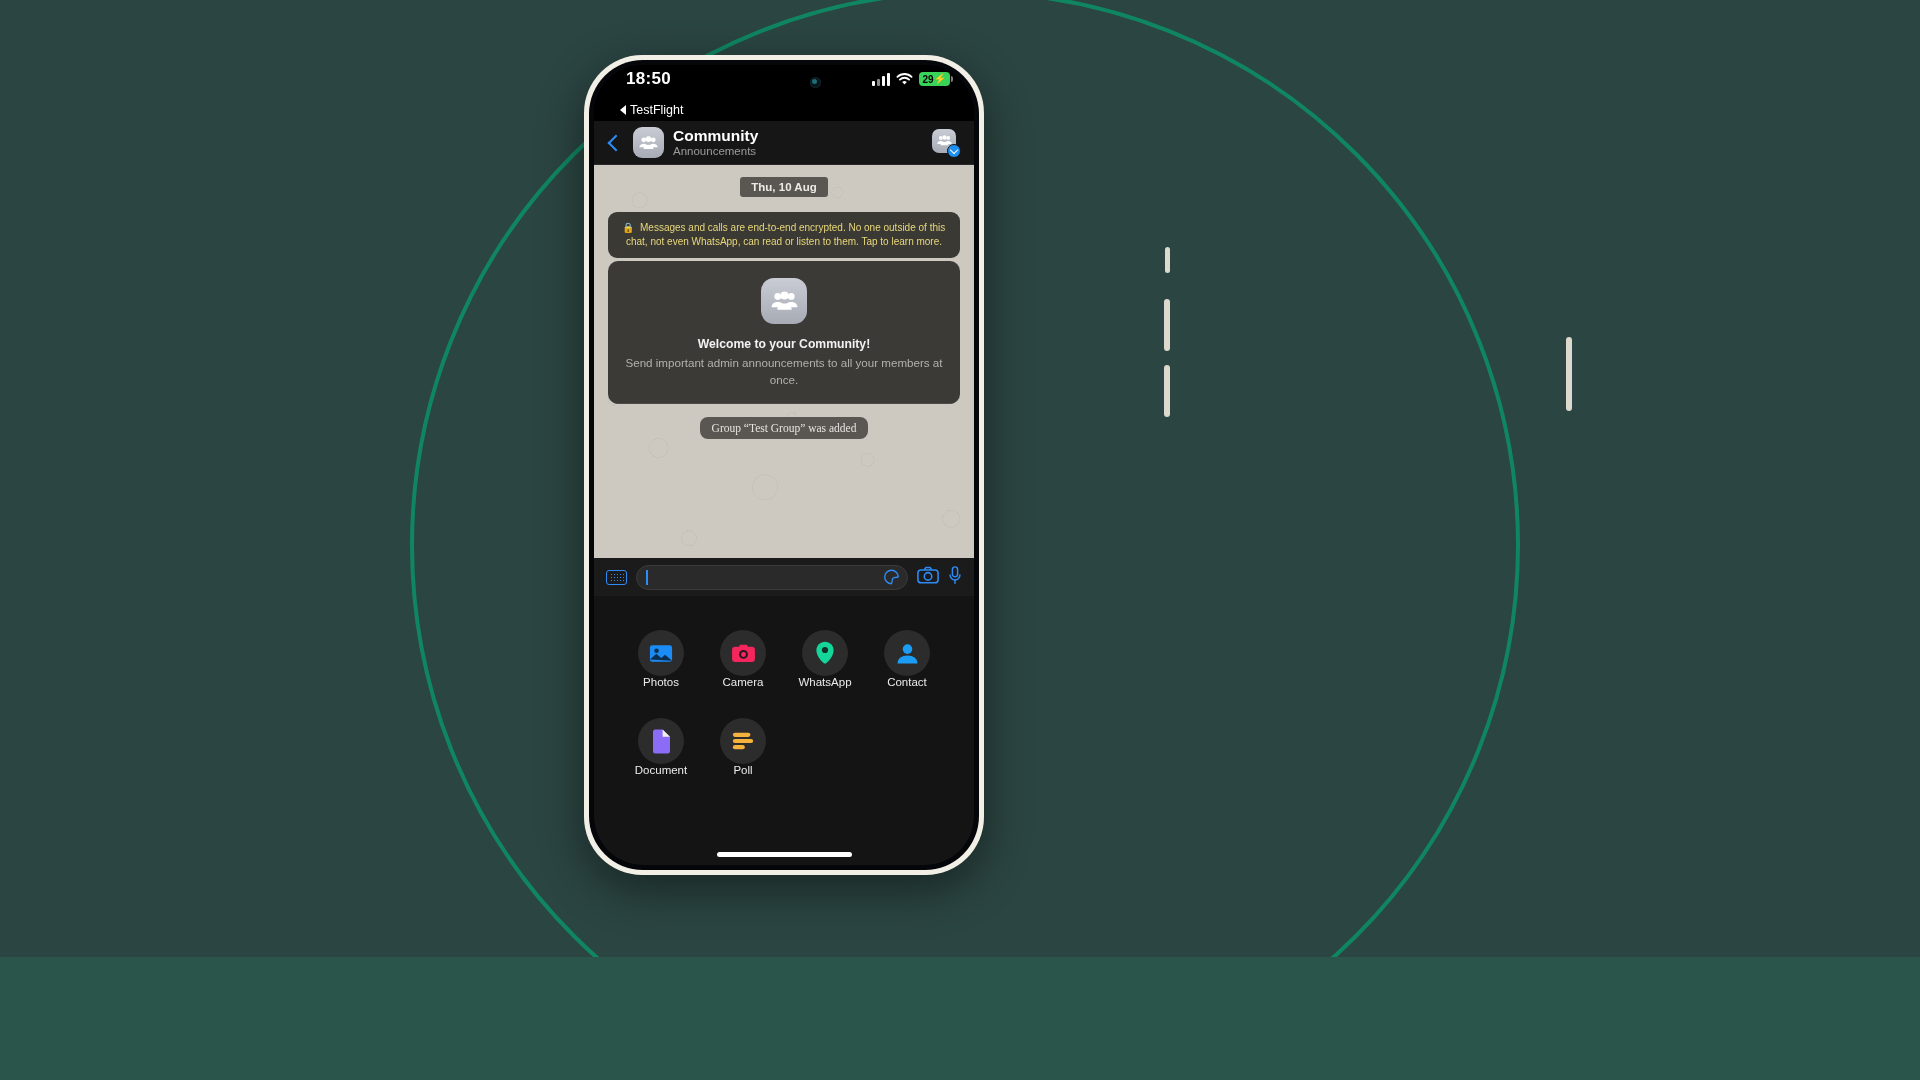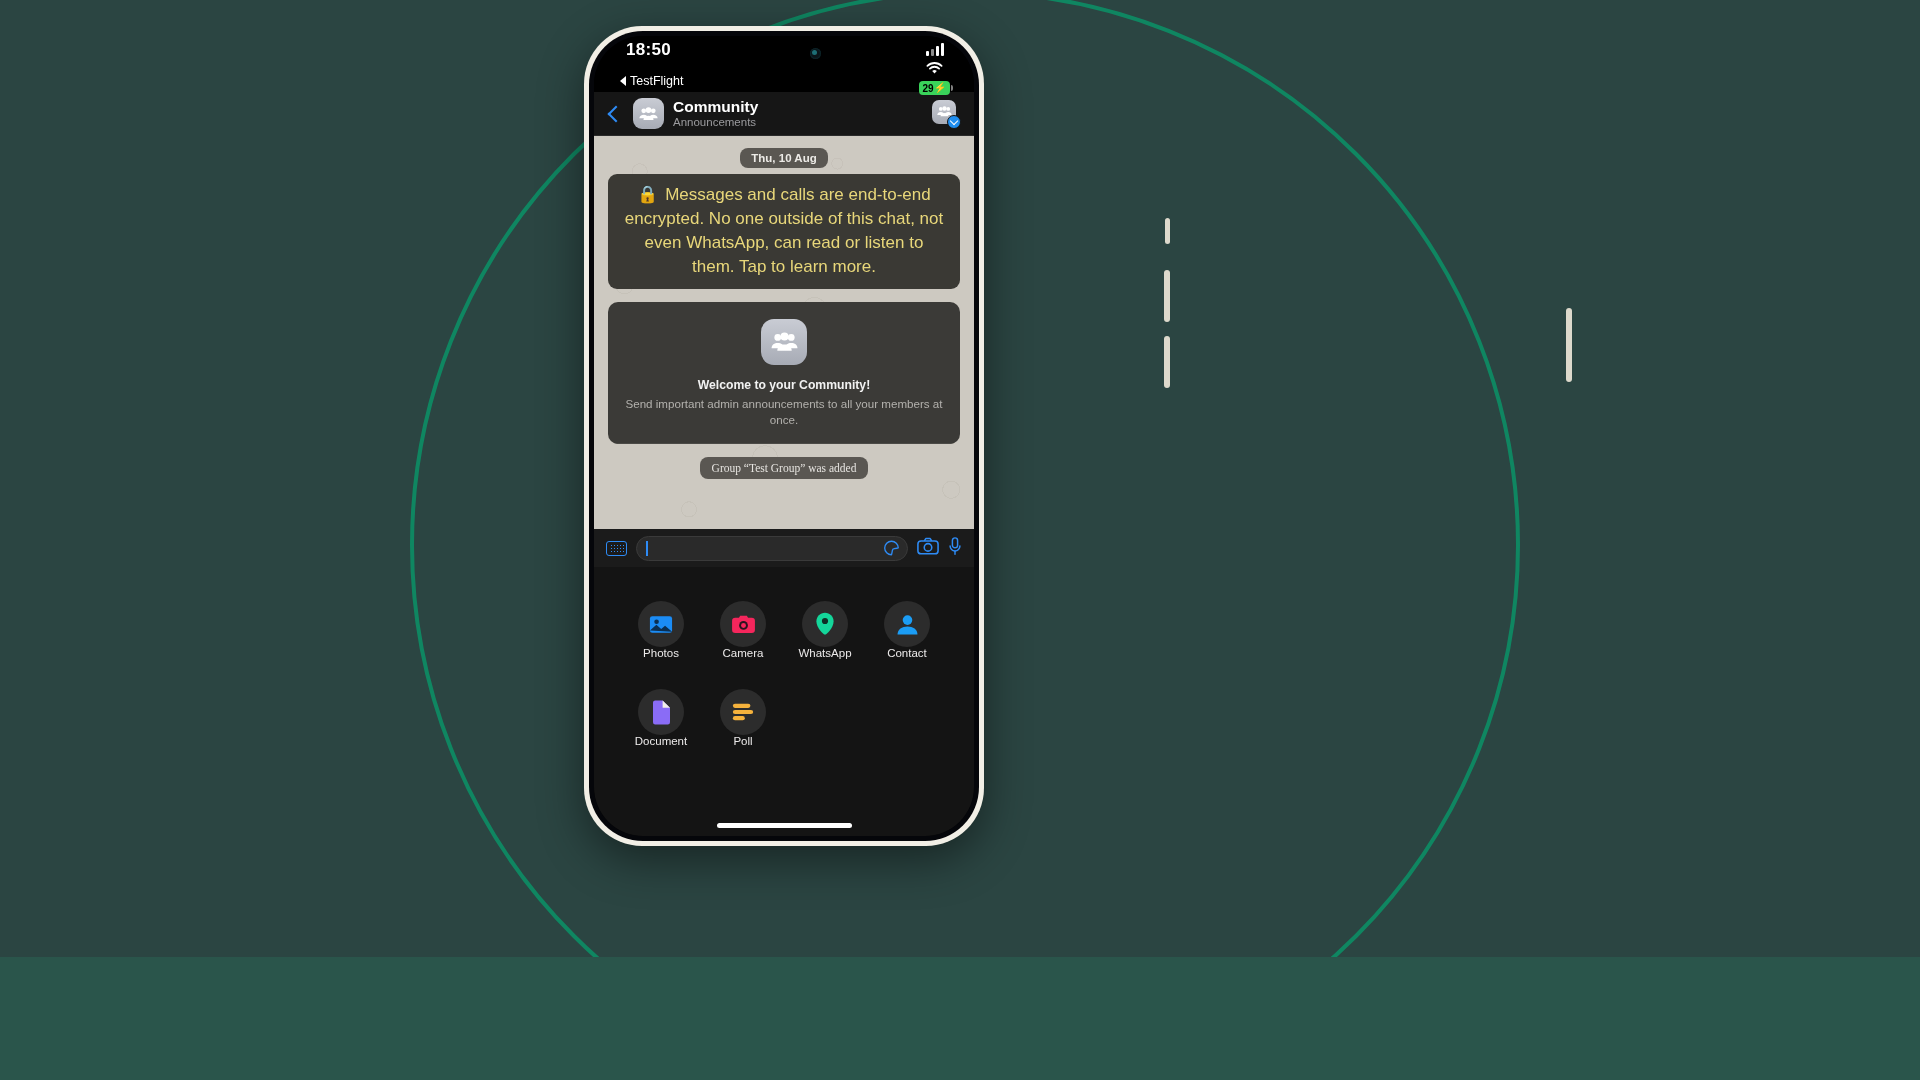--- a/index.html
+++ b/index.html
@@ -21,21 +21,21 @@
     left:410px; top:-10px;
     width:1110px; height:1110px;
     border-radius:50%;
     border:4px solid #0e8a63;
     opacity:.95;
   }
 
   
   #phone{
     position:absolute;
-    left:584px; top:26px;
+    left:584px; top:55px;
     width:400px; height:820px;
     border-radius:58px;
     background:#f2efe6;
     padding:5px;
     box-shadow:0 14px 46px rgba(0,0,0,.46);
   }
   #phone .inner-bezel{
     width:100%; height:100%;
     border-radius:54px;
     background:#05060a;
@@ -80,21 +80,21 @@
     background:#0b1418;
     box-shadow:inset 0 0 2px #11424a;
   }
   #dynamic-island .cam:after{
     content:""; position:absolute; left:2px; top:2px;
     width:5px; height:5px; border-radius:50%;
     background:#1d6d74;
   }
   #status-right{
     position:absolute; right:24px; top:7px;
-    display:flex; align-items:center; gap:6px;flex-direction:column;
+    display:flex; align-items:center; gap:6px;
   }
   .cell-bars{ display:flex; align-items:flex-end; gap:2px; height:13px; }
   .cell-bars i{ width:3px; background:#fff; border-radius:1px; display:block; }
   .cell-bars i:nth-child(1){ height:5px; }
   .cell-bars i:nth-child(2){ height:7px; opacity:.55; }
   .cell-bars i:nth-child(3){ height:10px; }
   .cell-bars i:nth-child(4){ height:13px; }
   .wifi svg{ display:block; }
   .battery{
     position:relative;
@@ -206,38 +206,38 @@
       radial-gradient(circle at 94% 90%, transparent 8px, #bdb8ae 8px, #bdb8ae 9px, transparent 9px),
       radial-gradient(circle at 25% 95%, transparent 7px, #bdb8ae 7px, #bdb8ae 8px, transparent 8px),
       radial-gradient(circle at 5% 60%, transparent 4px, #bdb8ae 4px, #bdb8ae 5px, transparent 5px),
       radial-gradient(circle at 52% 64%, transparent 4px, #bdb8ae 4px, #bdb8ae 5px, transparent 5px),
       radial-gradient(circle at 78% 30%, transparent 5px, #bdb8ae 5px, #bdb8ae 6px, transparent 6px);
     pointer-events:none;
   }
   #chat-area > *:not(.doodles){ position:relative; z-index:1; }
 
   .date-pill{
-    margin:0 auto 6px;
+    margin:0 auto 15px;
     width:max-content;
     background:#5a5752;
     color:#eceae6;
     font-size:11.5px; font-weight:600;
     padding:4px 11px;
-    border-radius:8px;
+    border-radius:3px;
   }
 
   #encryption-notice{
     background:#3a3934;
     color:#e8d77a;
-    font-size:17px;
+    font-size:10px;
     line-height:1.42;
     text-align:center;
     border-radius:9px;
     padding:9px 14px;
-    margin-bottom:13px;
+    margin-bottom:3px;
   }
   #encryption-notice .lock{ margin-right:2px; }
 
   #welcome-card{
     background:#3b3a37;
     border-radius:10px;
     overflow:hidden;
     margin-bottom:13px;
   }
   #welcome-card .body{

